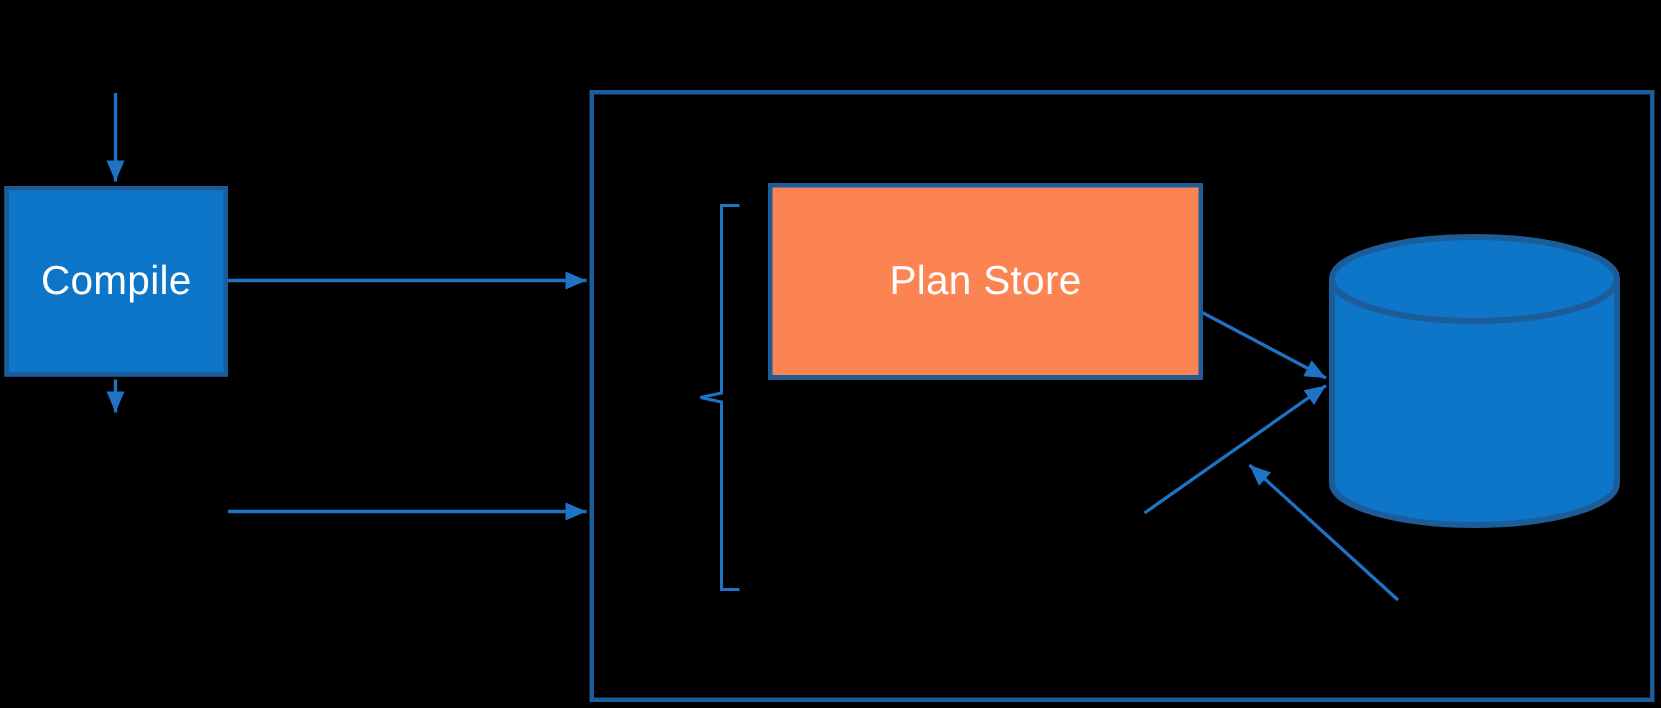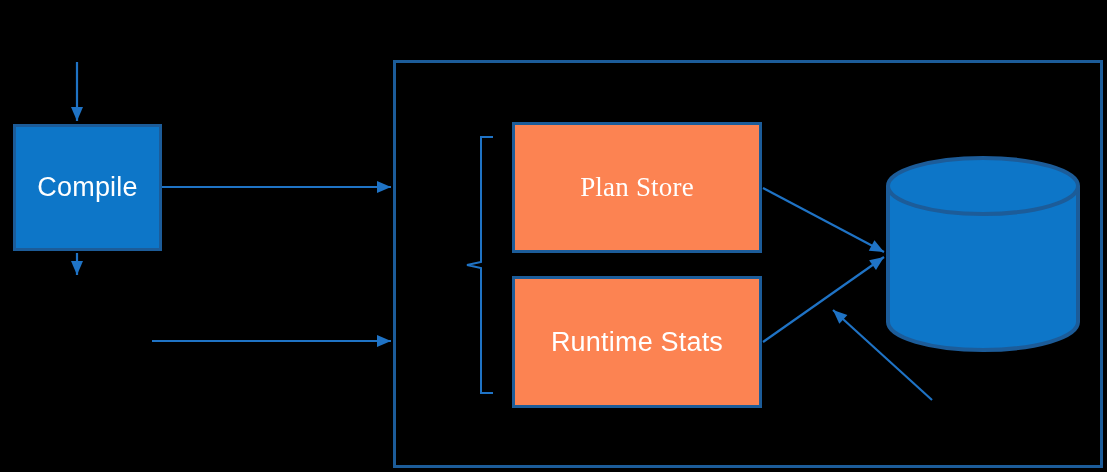--- a/index.html
+++ b/index.html
@@ -15,23 +15,23 @@
     display:flex; align-items:center; justify-content:center;
     color: var(--text, #fff); font-size:27px; letter-spacing:0.2px;
   }
   .node-blue   { background: var(--node-blue);   border:3px solid var(--border-blue); }
   .node-orange { background: var(--node-orange); border:3px solid var(--border-blue); }
   .bigbox {
     position:absolute; box-sizing:border-box;
     left:393px; top:60px; width:710px; height:408px;
     border:3px solid var(--border-blue);
   }
-  .compile  { left:3px;   top:124px; width:149px; height:127px;margin-left:10px; }
+  .compile  { left:3px;   top:124px; width:149px; height:127px; }
   .execute  { left:3px;   top:277px; width:149px; height:130px; }
-  .planstore{ left:512px; top:122px; width:250px; height:131px;font-family:Liberation Serif, serif; }
+  .planstore{ left:512px; top:122px; width:290px; height:131px; }
   .runstats { left:512px; top:276px; width:250px; height:132px; }
   .cyl-label {
     position:absolute; left:893px; top:234px; width:180px;
     text-align:center; color: var(--text, #fff);
     font-size:26px; line-height:35px;
   }
   .arrow    { stroke: var(--arrow-blue); stroke-width:2.2; fill:none; }
   .arrowhead{ fill: var(--arrow-blue); }
   .brace    { stroke: var(--arrow-blue); stroke-width:2; fill:none; stroke-linejoin:miter; }
   .cylfill  { fill: var(--node-blue); stroke: var(--border-blue); stroke-width:4; }
@@ -68,18 +68,15 @@
 
   <div class="node node-blue compile">
     <span>Compile</span>
   </div>
 
 
   <div class="node node-orange planstore">
     <span>Plan Store</span>
   </div>
 
-  <div class="node node-orange runstats">
-    <span>Runtime Stats</span>
-  </div>
 
 
 </div>
 
 </body></html>

